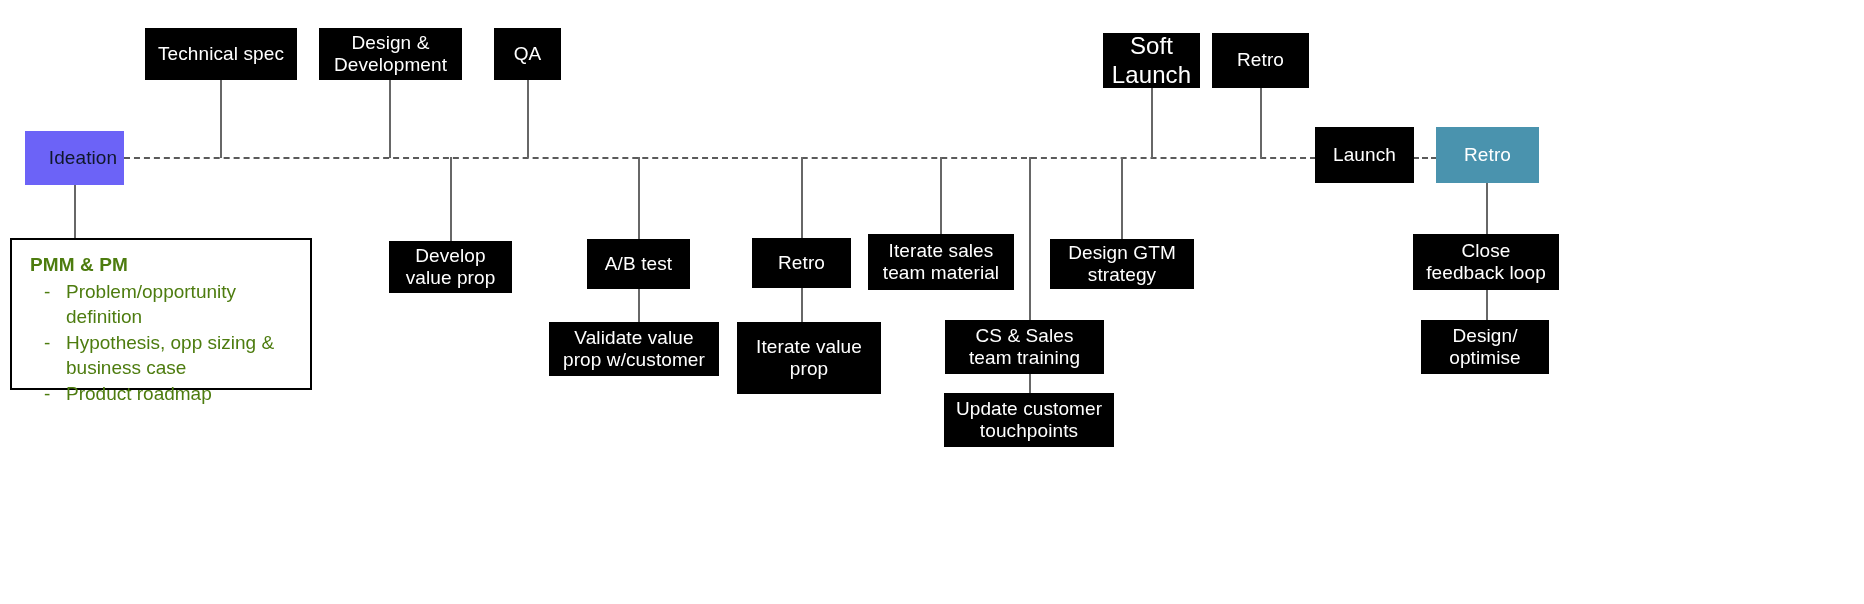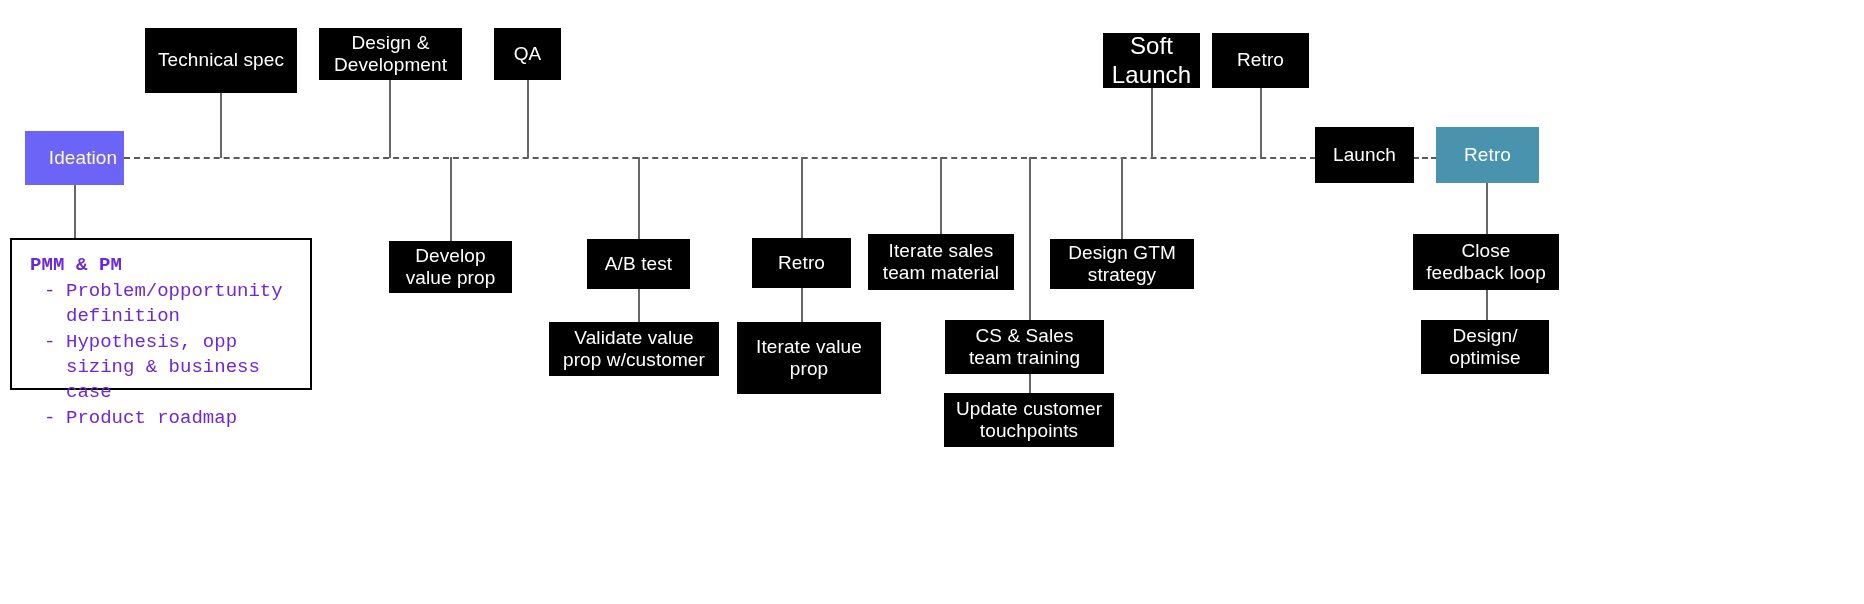--- a/index.html
+++ b/index.html
@@ -43,36 +43,35 @@
     letter-spacing: 0.1px;
     padding: 2px 6px;
     white-space: pre-line;
   }
   .node.dark {
     background: #000000;
     color: #ffffff;
   }
   .node.accent-purple {
     background: #6C63F7;
-    color: #fef9c3;
+    color: #0f172a;
     padding-left: 23px;
   }
   .node.accent-teal {
     background: #4A93AE;
     color: #ffffff;
   }
   
   .notes {
     position: absolute;
     box-sizing: border-box;
     background: #ffffff;
     border: 2px solid #000000;
-    color: #6d28d9;
+    color: #4d7c0f;
     padding: 14px 16px 12px 18px;
-    font-family: Liberation Mono, monospace;
   }
   .notes-title {
     font-size: 19px;
     font-weight: bold;
     margin: 0 0 3px 0;
     letter-spacing: 0.1px;
   }
   .notes-list {
     list-style: none;
     margin: 0;
@@ -114,21 +113,21 @@
   <div class="connector" style="left:1486px; top:183px; height:52px;"></div>
 
   <div class="connector" style="left:638px;  top:289px; height:34px;"></div>
   <div class="connector" style="left:801px;  top:288px; height:35px;"></div>
   <div class="connector" style="left:1029px; top:157px; height:164px;"></div>
   <div class="connector" style="left:1486px; top:290px; height:31px;"></div>
   <div class="connector" style="left:1029px; top:374px; height:20px;"></div>
 
   <div id="nodes-layer">
       <div class="node accent-purple" style="left: 25px; top: 131px; width: 99px; height: 54px; font-size: 19px;">Ideation</div>
-      <div class="node dark" style="left: 145px; top: 28px; width: 152px; height: 65px; font-size: 19px;">Technical spec</div>
+      <div class="node dark" style="left: 145px; top: 28px; width: 152px; height: 52px; font-size: 19px;">Technical spec</div>
       <div class="node dark" style="left: 319px; top: 28px; width: 143px; height: 52px; font-size: 19px;">Design &amp;
 Development</div>
       <div class="node dark" style="left: 494px; top: 28px; width: 67px; height: 52px; font-size: 19px;">QA</div>
       <div class="node dark" style="left: 1103px; top: 33px; width: 97px; height: 55px; font-size: 24px;">Soft
 Launch</div>
       <div class="node dark" style="left: 1212px; top: 33px; width: 97px; height: 55px; font-size: 19px;">Retro</div>
       <div class="node dark" style="left: 1315px; top: 127px; width: 99px; height: 56px; font-size: 19px;">Launch</div>
       <div class="node accent-teal" style="left: 1436px; top: 127px; width: 103px; height: 56px; font-size: 19px;">Retro</div>
       <div class="node dark" style="left: 389px; top: 241px; width: 123px; height: 52px; font-size: 19px;">Develop
 value prop</div>

